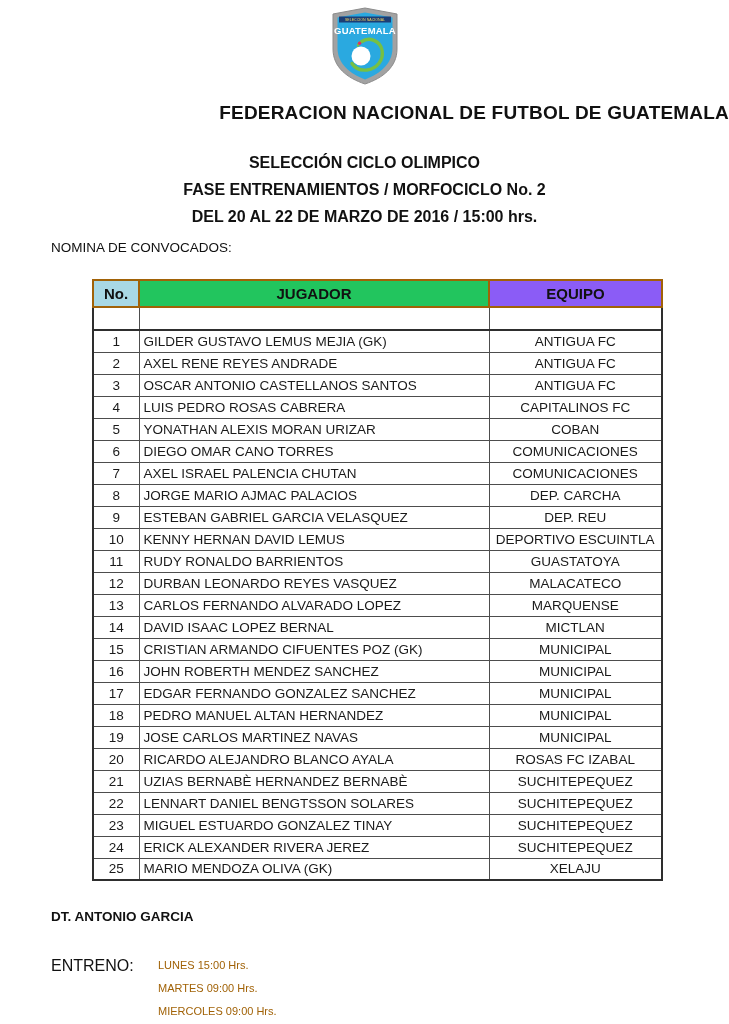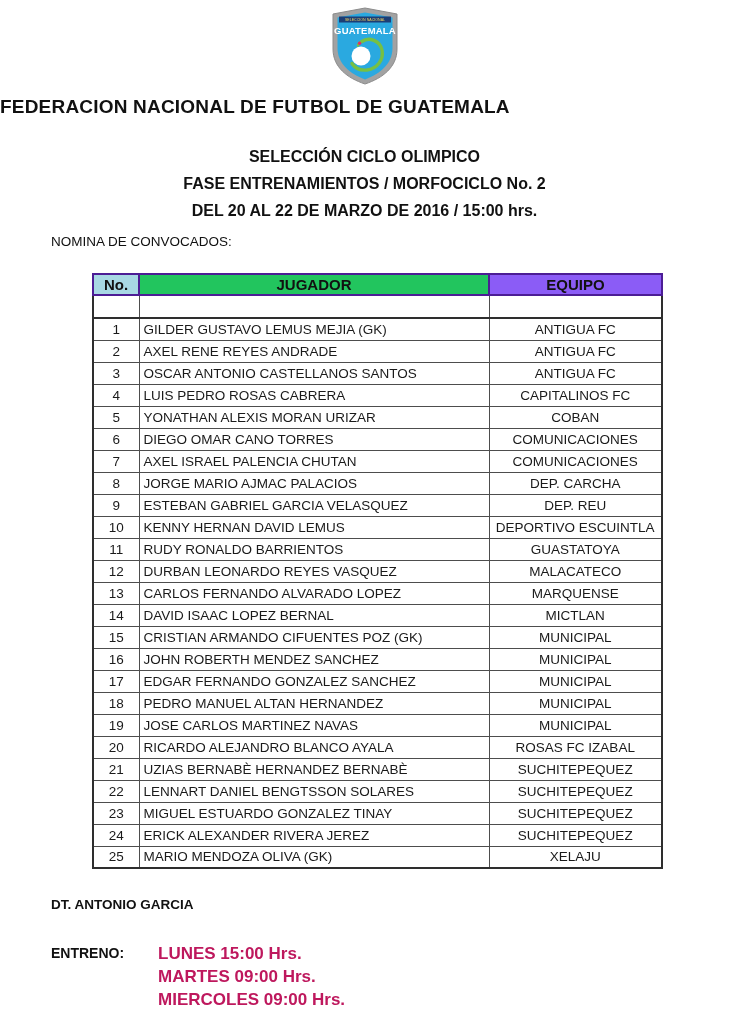--- a/index.html
+++ b/index.html
@@ -10,22 +10,22 @@
     color: #1a1a1a;
     overflow: hidden;
   }
   .page { position: relative; width: 729px; height: 1024px; }
 
   
   .logo-wrap { width: 68px; margin: 7px auto 0 auto; }
 
   
   .fed-title {
-    margin-top: 6px;
-    text-align: left;
+    margin-top: 12px;
+    text-align: right;
     font-size: 19px;
     font-weight: bold;
     line-height: 24px;
     letter-spacing: 0.2px;
     color: #111;
   }
   .subtitle-block {
     margin-top: 24px;
     text-align: center;
     font-size: 16px;
@@ -48,24 +48,24 @@
     margin: 22px 0 0 92px;
     width: 569px;
     border-collapse: collapse;
     table-layout: fixed;
   }
   table.roster col.c1 { width: 46px; }
   table.roster col.c2 { width: 350px; }
   table.roster col.c3 { width: 173px; }
   table.roster th {
     background: #a8d8e4;
-    border: 2px solid #4c1d95;
+    border: 2px solid #a16207;
     font-size: 15px;
     font-weight: bold;
-    height: 21px;
+    height: 27px;
     text-align: center;
     color: #111;
   }
   table.roster td {
     border: 1px solid #4d4d4d;
     font-size: 13.5px;
     font-weight: normal;
     height: 22px;
     padding: 0 4px;
     white-space: nowrap;
@@ -86,26 +86,26 @@
     line-height: 18px;
     color: #111;
   }
   .training-block {
     margin: 28px 0 0 51px;
     display: flex;
     align-items: flex-start;
   }
   .training-label {
     width: 107px;
-    font-size: 14px;
-    font-weight: bold;
+    font-size: 16px;
+    font-weight: normal;
     line-height: 23px;
     color: #111;
   }
-  .training-lines { font-size: 17px; font-weight: bold; line-height: 23px; color: #be185d; }
+  .training-lines { font-size: 11px; font-weight: normal; line-height: 23px; color: #a16207; }
 </style>
 </head>
 <body>
 
 <div class="page">
 
   <div class="logo-wrap">
     <svg width="68" height="78" viewBox="0 0 68 78">
 
       <path d="M34,1 L66,7 L66,42 C66,60 52,71 34,77 C16,71 2,60 2,42 L2,7 Z" fill="#a2a2a2" stroke="#8b8b8b" stroke-width="1"></path>

